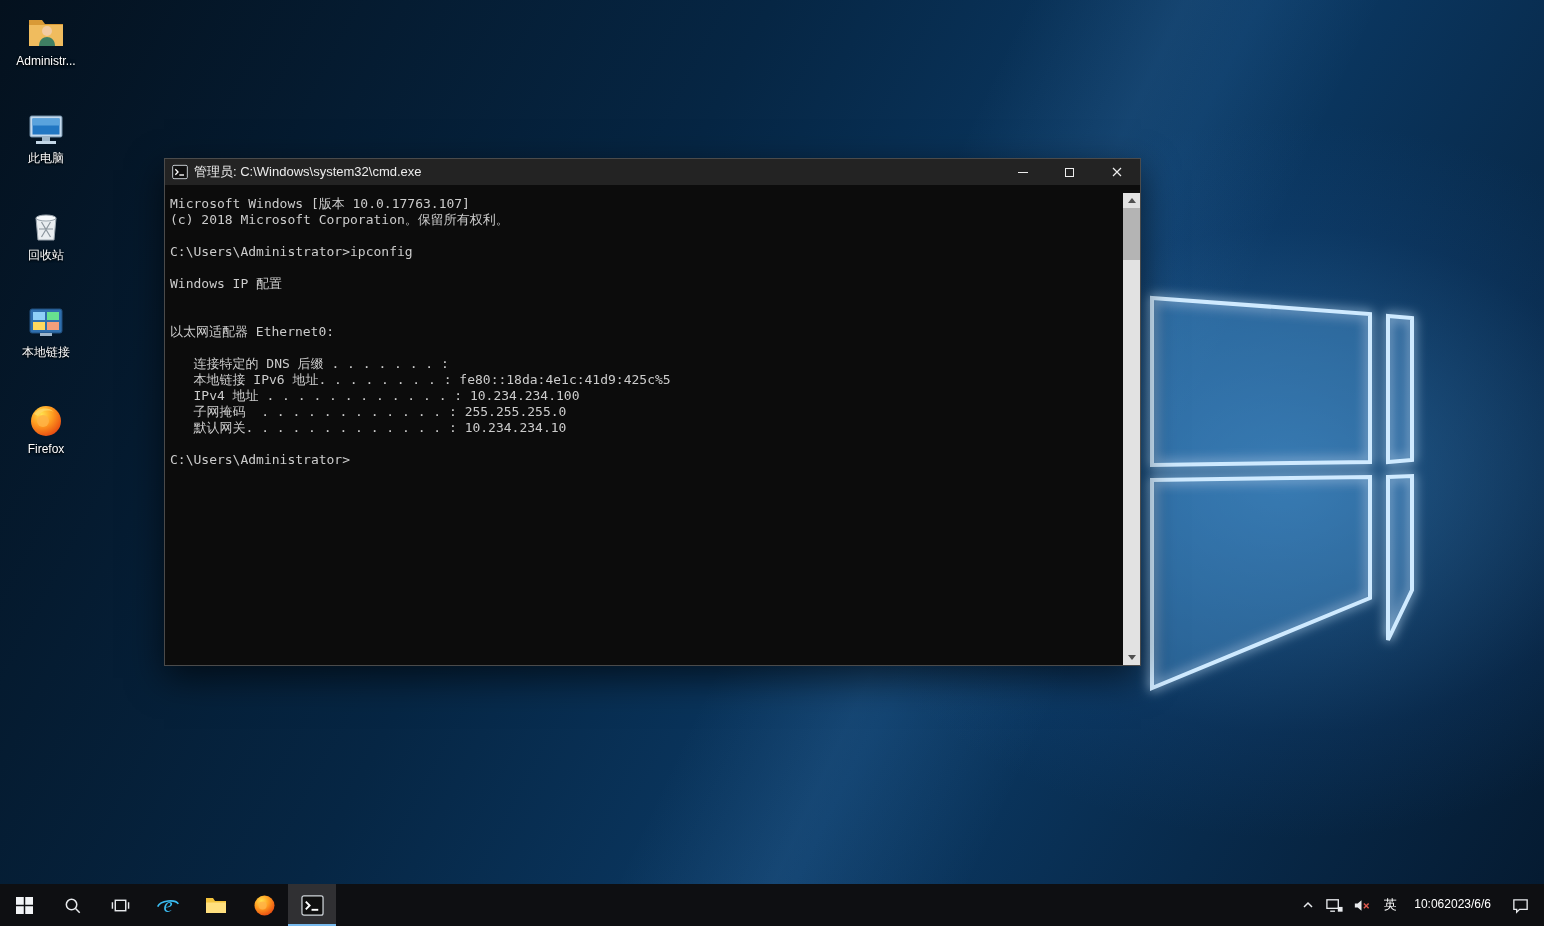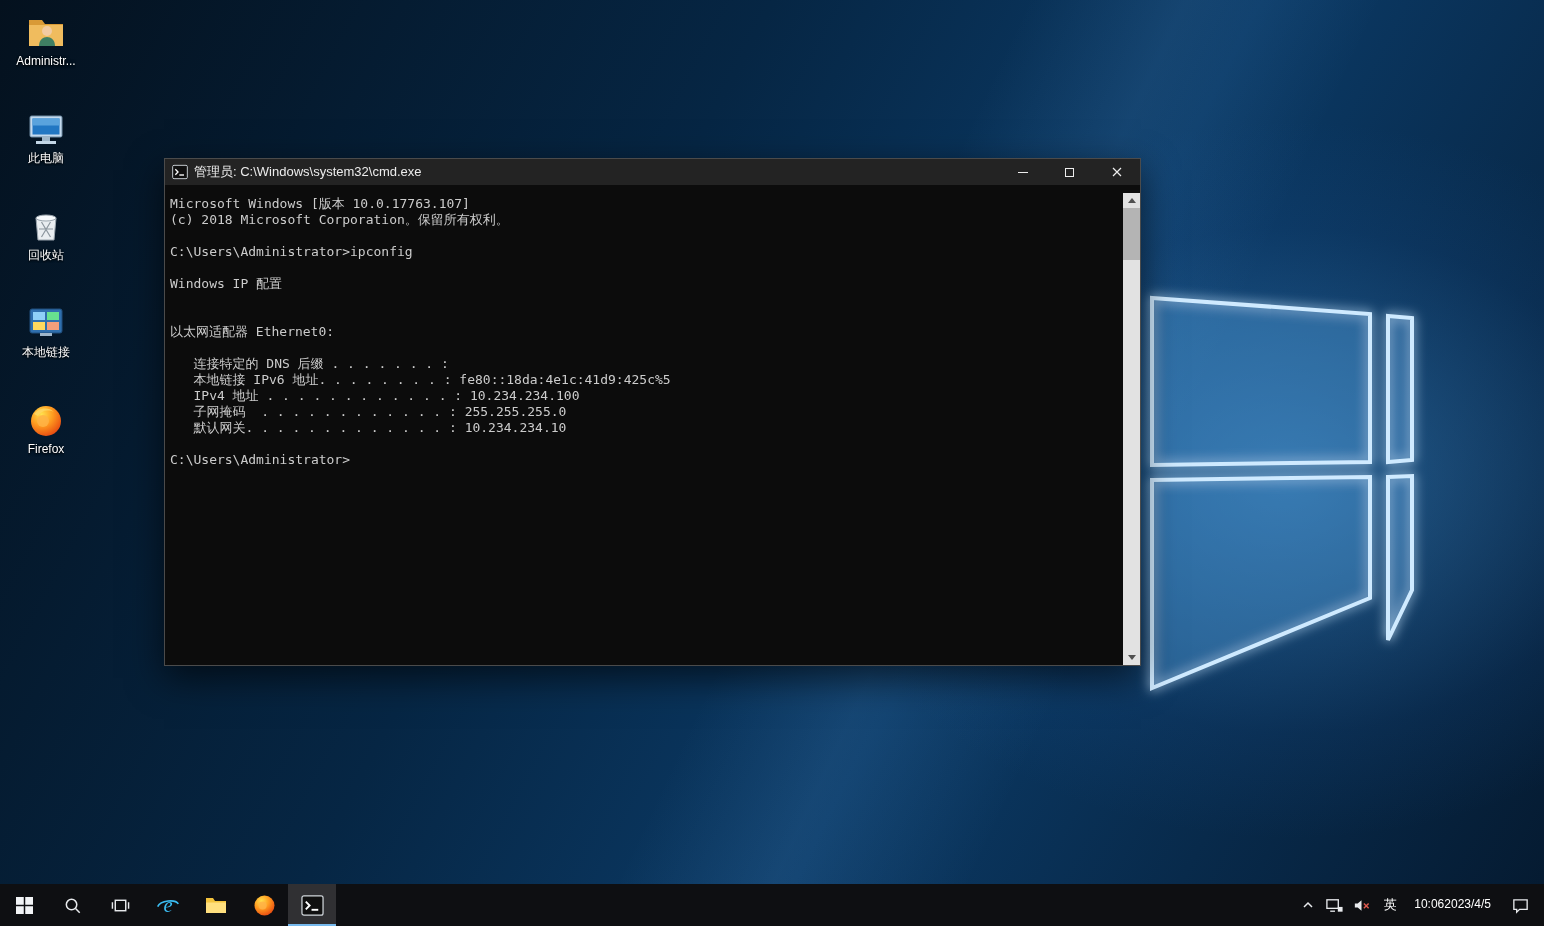--- a/index.html
+++ b/index.html
@@ -283,21 +283,21 @@
         <svg width="19" height="19" viewBox="0 0 20 20">
           <path d="M3 8v4h3l4 3.5v-11L6 8z" fill="#e8eaed"></path>
           <path d="M12.5 8l5 5M17.5 8l-5 5" stroke="#e05a4e" stroke-width="1.5"></path>
         </svg>
       </div>
 
       <div class="tray-item tray-lang">英</div>
 
       <div class="clock">
         <div>10:06</div>
-        <div>2023/4/5</div>
+        <div>2023/6/6</div>
       </div>
 
       <div class="tray-item action-center">
         <svg width="19" height="19" viewBox="0 0 20 20">
           <path d="M3 4h14v10H9l-3 3v-3H3z" fill="none" stroke="#e8eaed" stroke-width="1.4"></path>
         </svg>
       </div>
 
     </div>
   </div>

